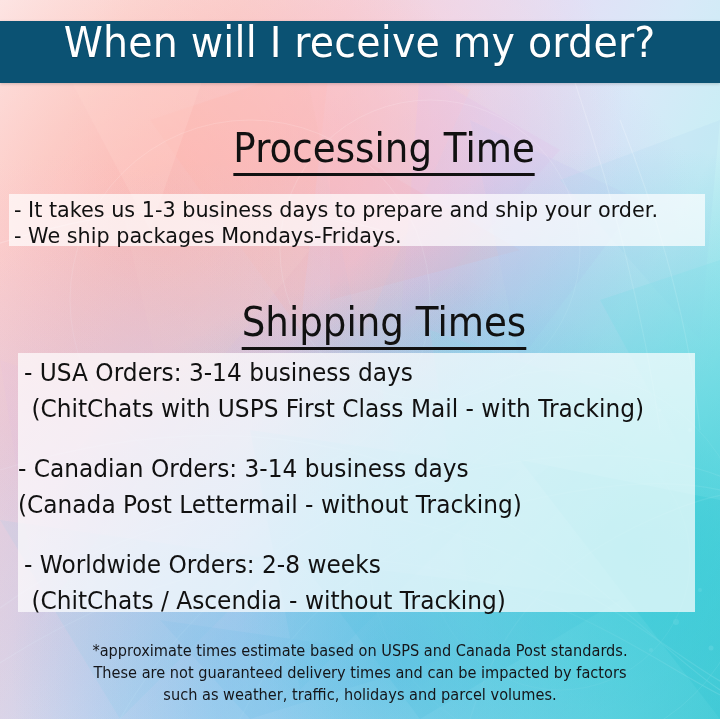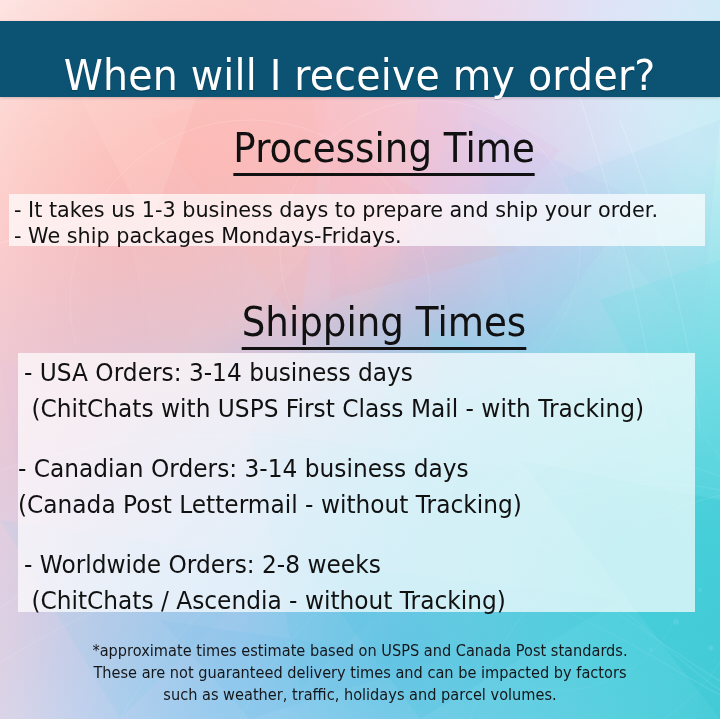--- a/index.html
+++ b/index.html
@@ -58,24 +58,24 @@
   }
   .bg-poly { opacity: 0.55; }
   .bg-lines { opacity: 0.40; }
 
   
   .banner {
     position: absolute;
     left: 0;
     top: 21px;
     width: 720px;
-    height: 76px;
+    height: 62px;
     background: #0b5273;
     display: flex;
-    align-items: flex-end;
+    align-items: flex-start;
     justify-content: center;
     box-shadow: 0 1px 3px rgba(0,0,0,0.18);
   }
   .banner-title {
     color: #ffffff;
     font-family: "DejaVu Sans", sans-serif;
     font-size: 43px;
     line-height: 1;
     font-weight: 400;
     letter-spacing: 0.2px;

